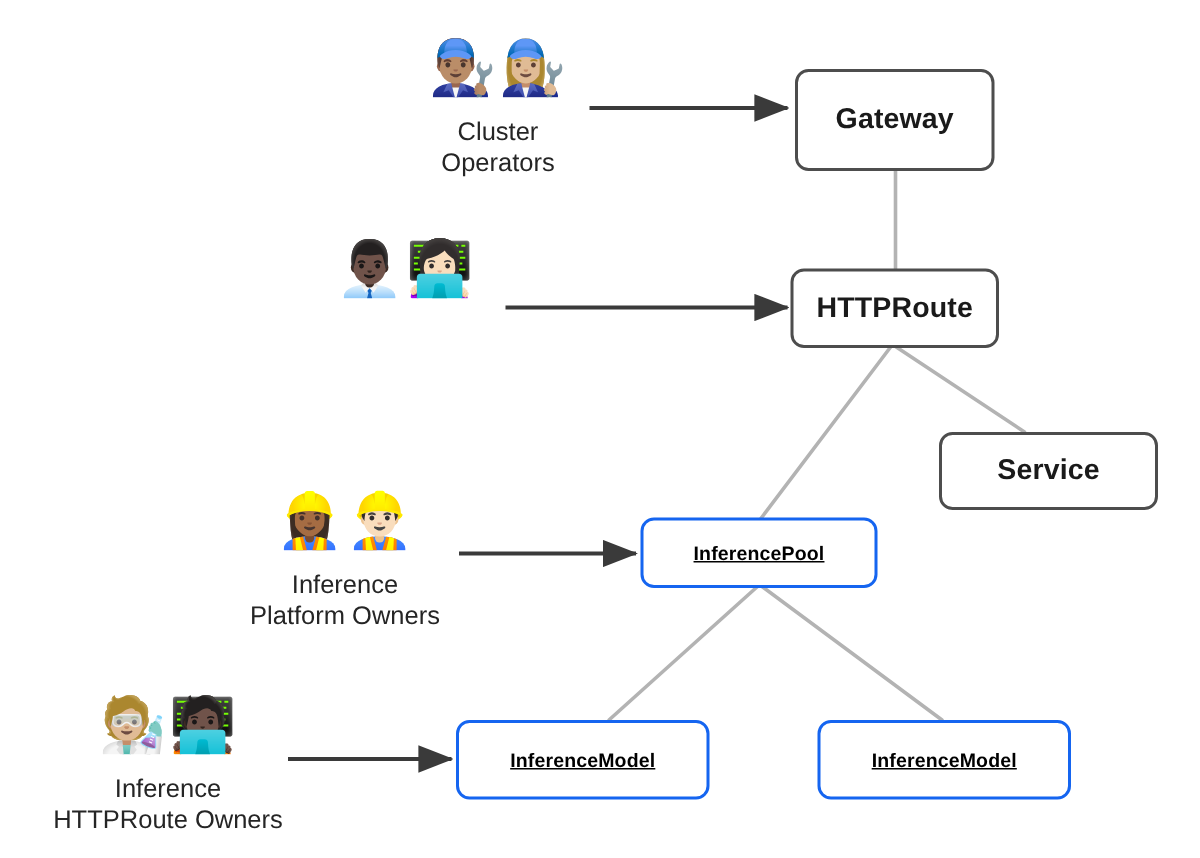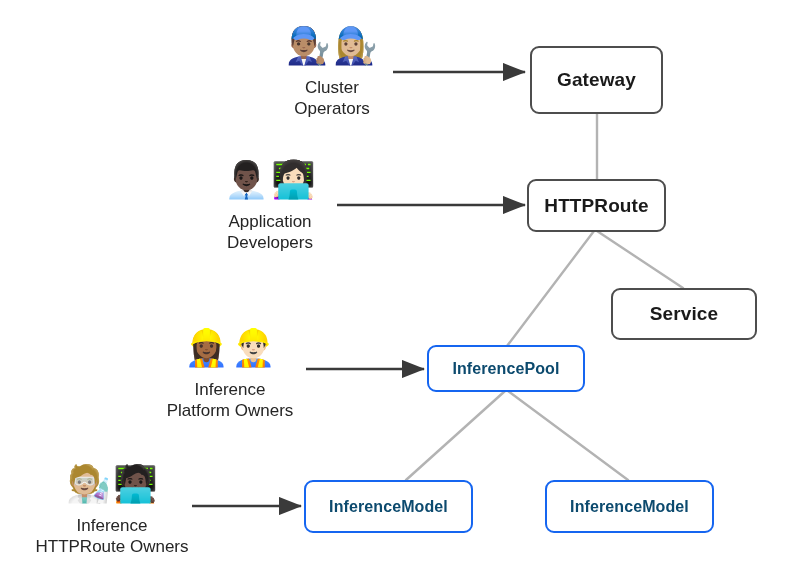--- a/index.html
+++ b/index.html
@@ -47,22 +47,23 @@
     letter-spacing: 0.1px;
     white-space: nowrap;
   }
   .node-box.neutral {
     border: 2px solid #4d4d4d;
     color: #1a1a1a;
     font-size: 19px;
   }
   .node-box.accent {
     border: 2.5px solid #1565f0;
-    color: #0c4a6e;
-    font-size: 16px;
+    color: #000000;
+    font-size: 13px;
+    text-decoration: underline;
   }
 
   
   .persona {
     position: absolute;
     display: flex;
     flex-direction: column;
     align-items: center;
     text-align: center;
   }
@@ -115,21 +116,21 @@
   </svg>
 
   <div class="node-box neutral" style="left:530px; top:46px; width:133px; height:68px;">
     <span>Gateway</span>
   </div>
 
   <div class="node-box neutral" style="left:527px; top:179px; width:139px; height:53px;">
     <span>HTTPRoute</span>
   </div>
 
-  <div class="node-box neutral" style="left:611px; top:288px; width:146px; height:52px;">
+  <div class="node-box neutral" style="left:626px; top:288px; width:146px; height:52px;">
     <span>Service</span>
   </div>
 
   <div class="node-box accent" style="left:427px; top:345px; width:158px; height:47px;">
     <span>InferencePool</span>
   </div>
 
   <div class="node-box accent" style="left:304px; top:480px; width:169px; height:53px;">
     <span>InferenceModel</span>
   </div>
@@ -147,24 +148,20 @@
       <span class="lbl-line">Cluster</span>
       <span class="lbl-line">Operators</span>
     </div>
   </div>
 
   <div class="persona" style="left:194px; top:162px; width:152px;">
     <div class="persona-icons">
       <span>👨🏿‍💼</span>
       <span>👩🏻‍💻</span>
     </div>
-    <div class="persona-label">
-      <span class="lbl-line">Application</span>
-      <span class="lbl-line">Developers</span>
-    </div>
   </div>
 
   <div class="persona" style="left:145px; top:330px; width:170px;">
     <div class="persona-icons">
       <span>👷🏾‍♀️</span>
       <span>👷🏻‍♂️</span>
     </div>
     <div class="persona-label">
       <span class="lbl-line">Inference</span>
       <span class="lbl-line">Platform Owners</span>

